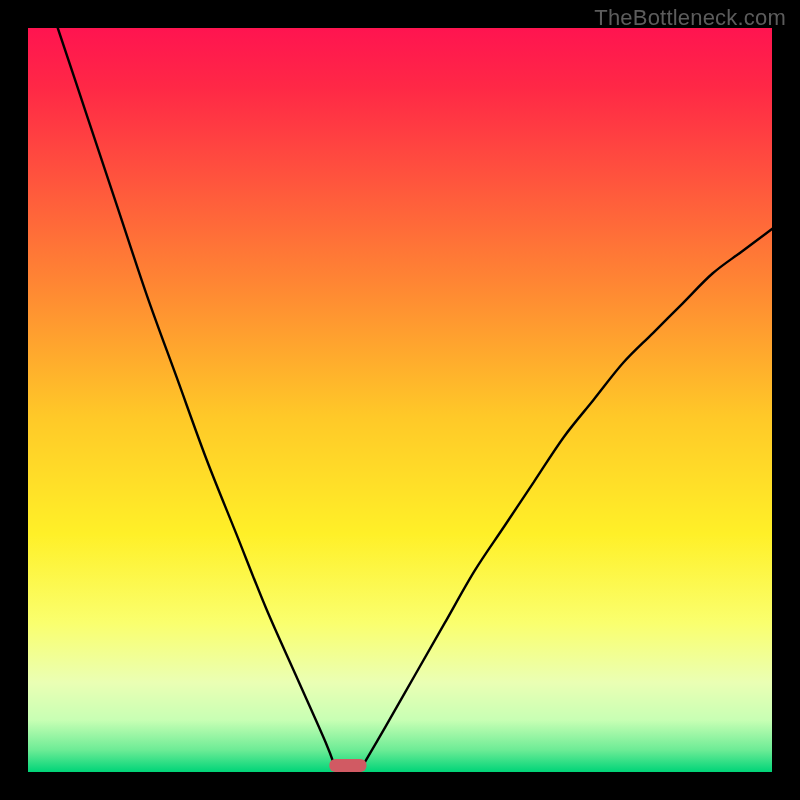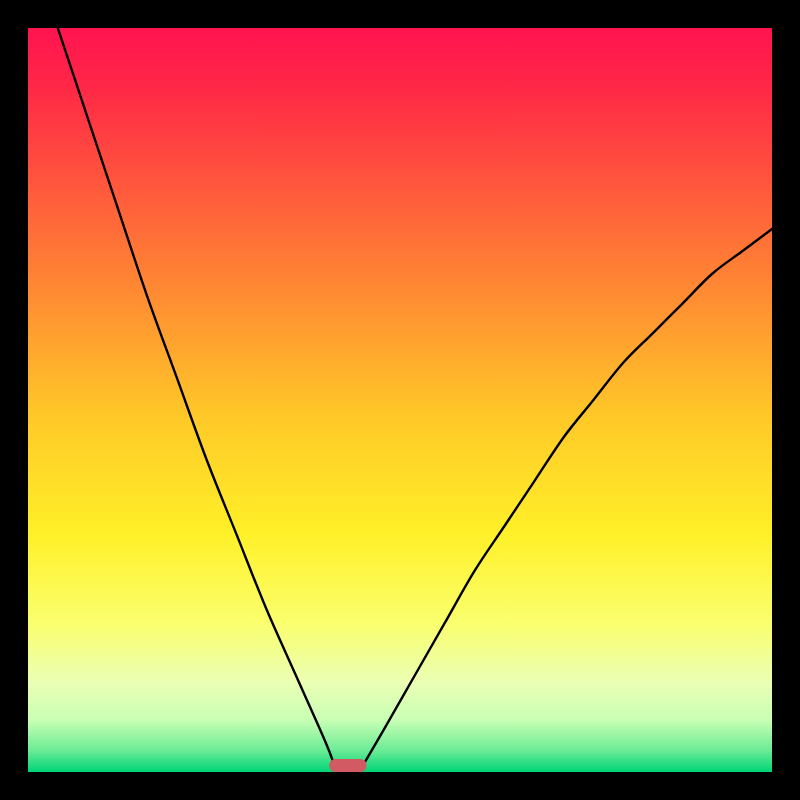--- a/index.html
+++ b/index.html
@@ -35,20 +35,21 @@
     height: 744px;
   }
   svg {
     display: block;
   }
 </style>
 </head>
 <body>
 
 <div class="frame">
+  <div class="watermark">TheBottleneck.com</div>
 
   <div class="plot">
     <svg id="chart-svg" width="744" height="744" viewBox="0 0 744 744">
       <defs>
         <linearGradient id="bg-grad" x1="0" y1="0" x2="0" y2="1">
             <stop offset="0%" stop-color="#ff1450"></stop>
             <stop offset="8%" stop-color="#ff2846"></stop>
             <stop offset="22%" stop-color="#ff5a3c"></stop>
             <stop offset="36%" stop-color="#ff8c32"></stop>
             <stop offset="52%" stop-color="#ffc828"></stop>

